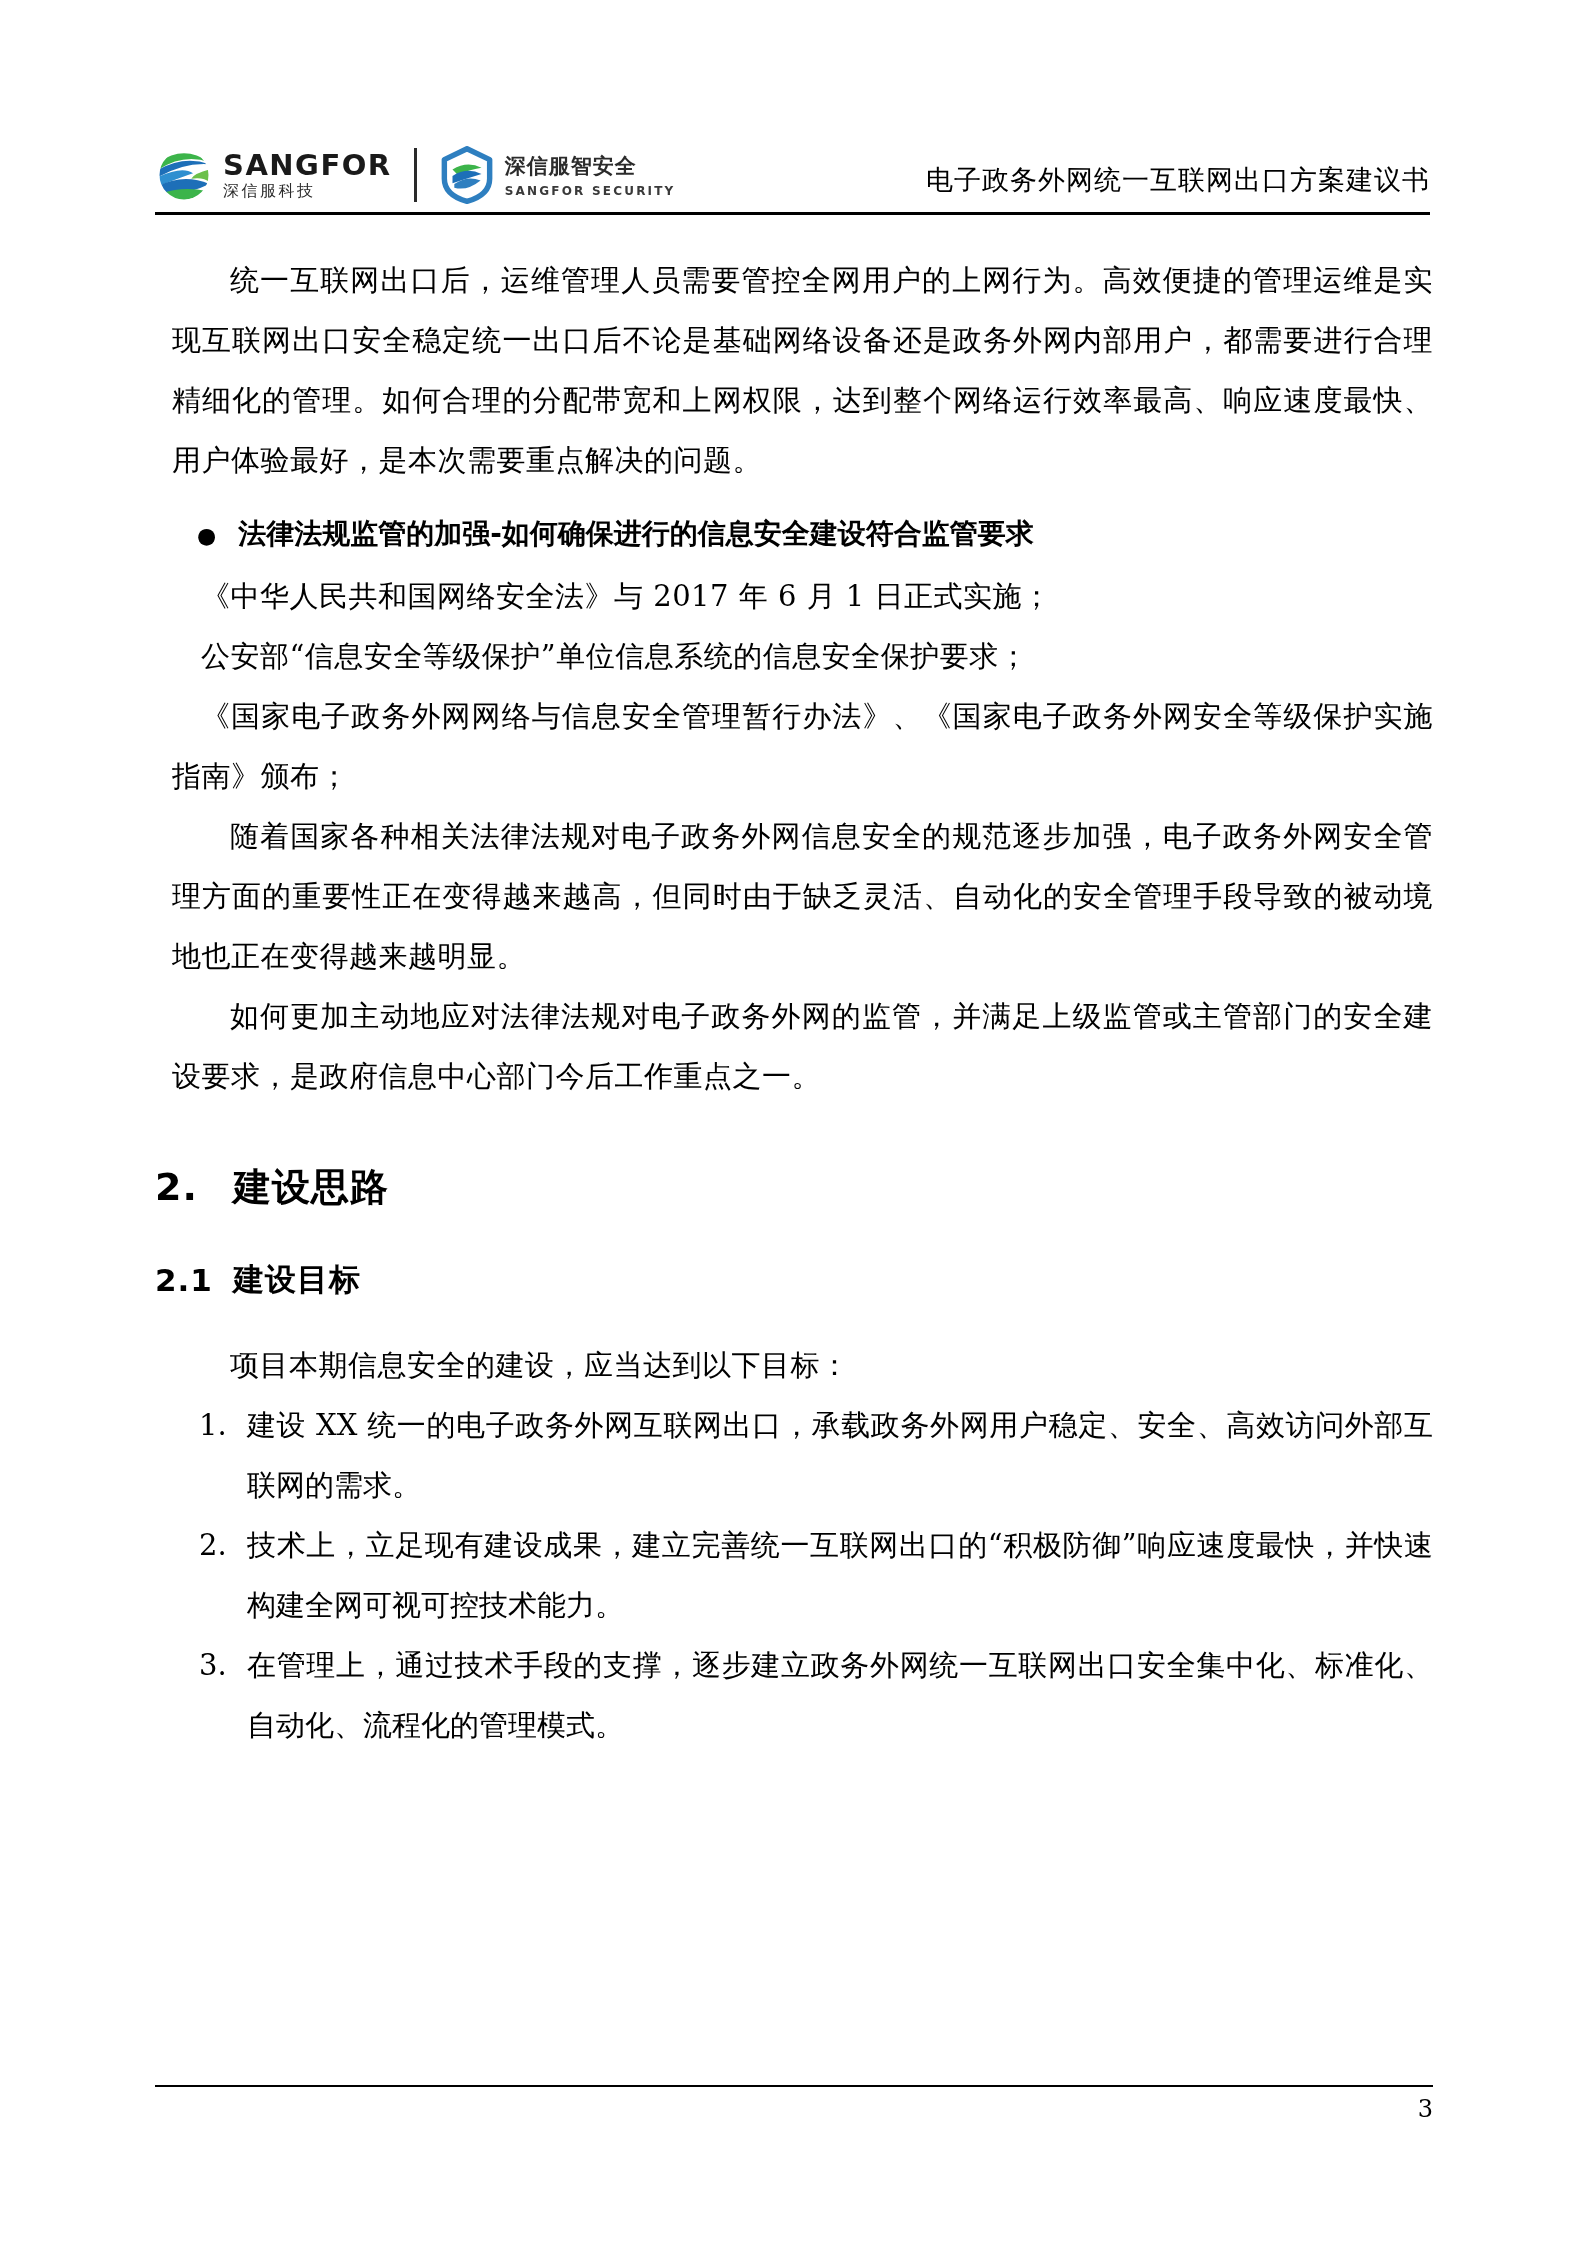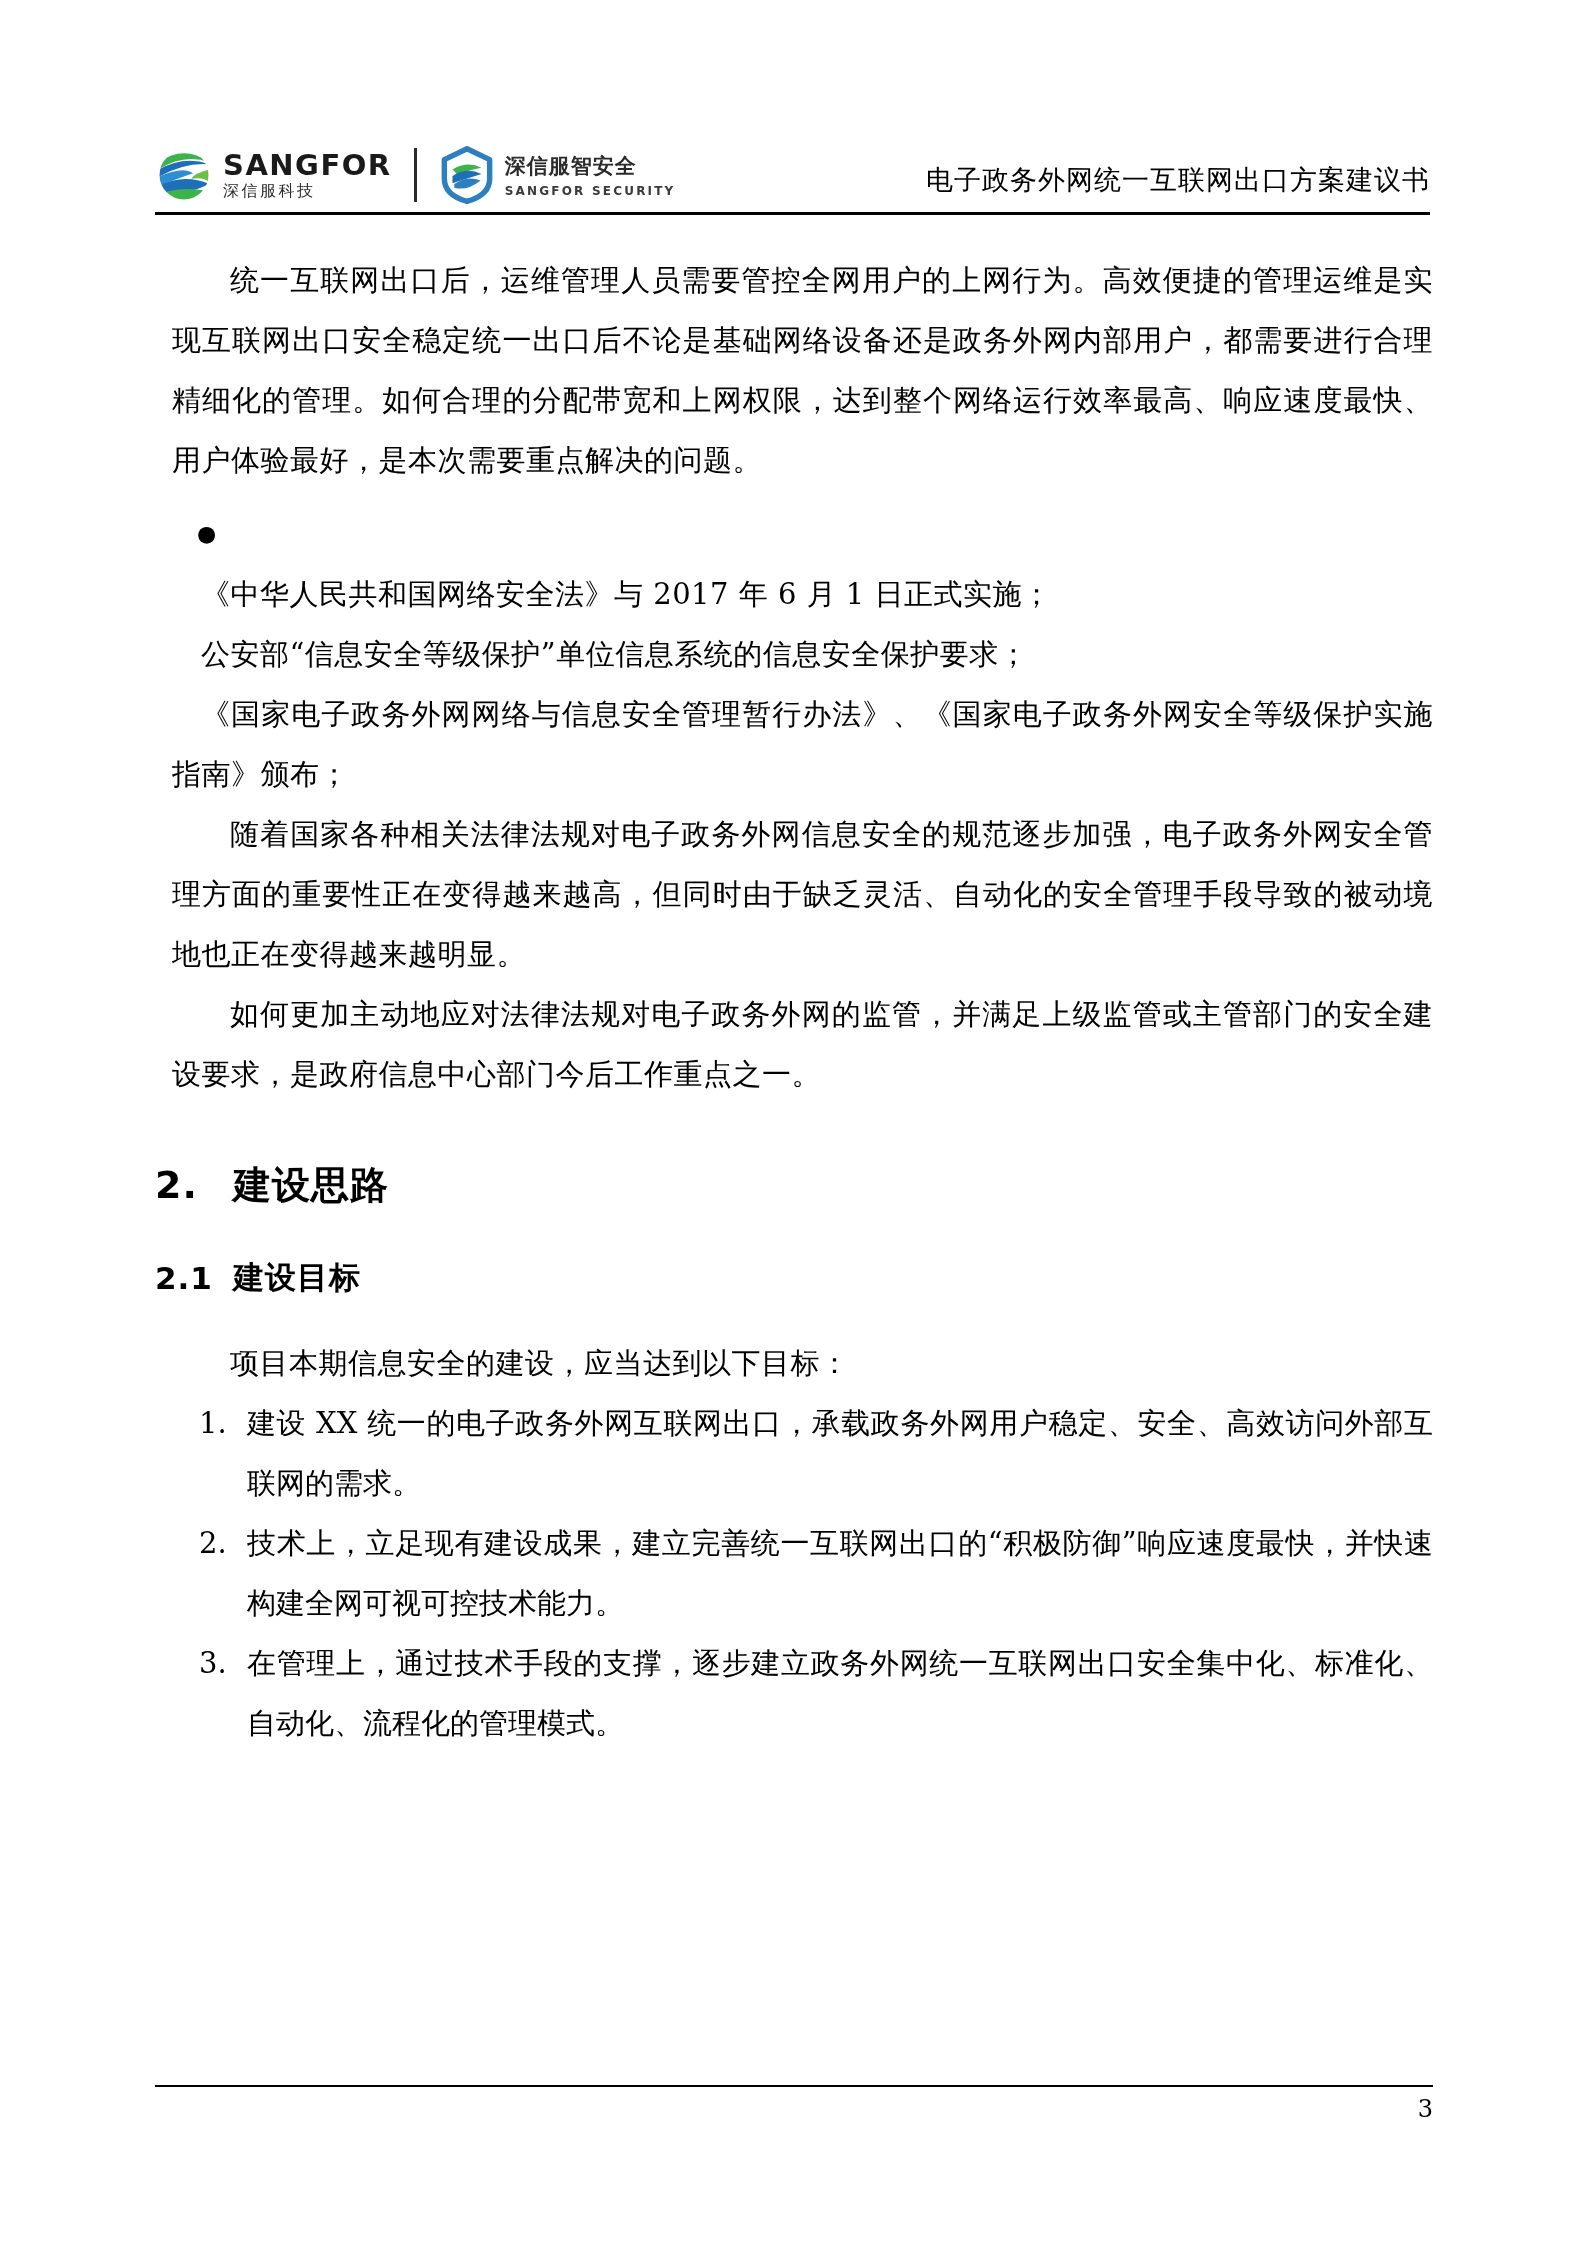--- a/index.html
+++ b/index.html
@@ -257,20 +257,21 @@
   </div>
 
   <div class="content">
 
     <p class="para">统一互联网出口后，运维管理人员需要管控全网用户的上网行为。高效便捷的管理运维是实现互联网出口安全稳定统一出口后不论是基础网络设备还是政务外网内部用户，都需要进行合理精细化的管理。如何合理的分配带宽和上网权限，达到整个网络运行效率最高、响应速度最快、用户体验最好，是本次需要重点解决的问题。</p>
 
     <div class="spacer-sm"></div>
 
     <div class="bullet-line">
       <span class="bullet-dot">●</span>
+      <span>法律法规监管的加强-如何确保进行的信息安全建设符合监管要求</span>
     </div>
 
     <p class="para hang1">《中华人民共和国网络安全法》与 2017 年 6 月 1 日正式实施；</p>
     <p class="para hang1">公安部“信息安全等级保护”单位信息系统的信息安全保护要求；</p>
     <p class="para hang1">《国家电子政务外网网络与信息安全管理暂行办法》、《国家电子政务外网安全等级保护实施指南》颁布；</p>
 
     <p class="para">随着国家各种相关法律法规对电子政务外网信息安全的规范逐步加强，电子政务外网安全管理方面的重要性正在变得越来越高，但同时由于缺乏灵活、自动化的安全管理手段导致的被动境地也正在变得越来越明显。</p>
 
     <p class="para">如何更加主动地应对法律法规对电子政务外网的监管，并满足上级监管或主管部门的安全建设要求，是政府信息中心部门今后工作重点之一。</p>
 

